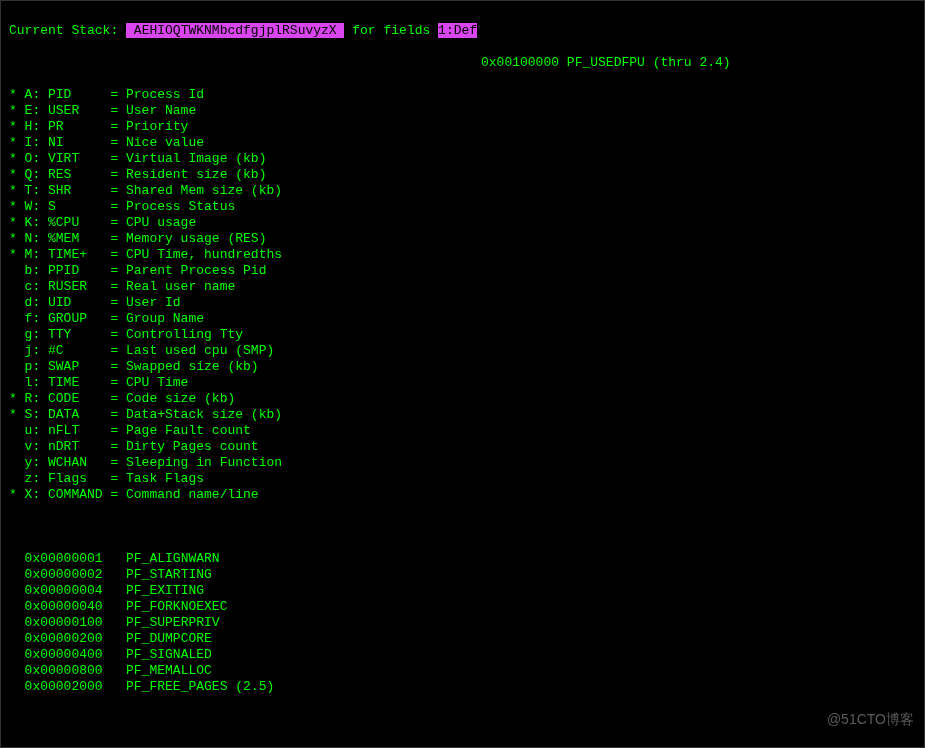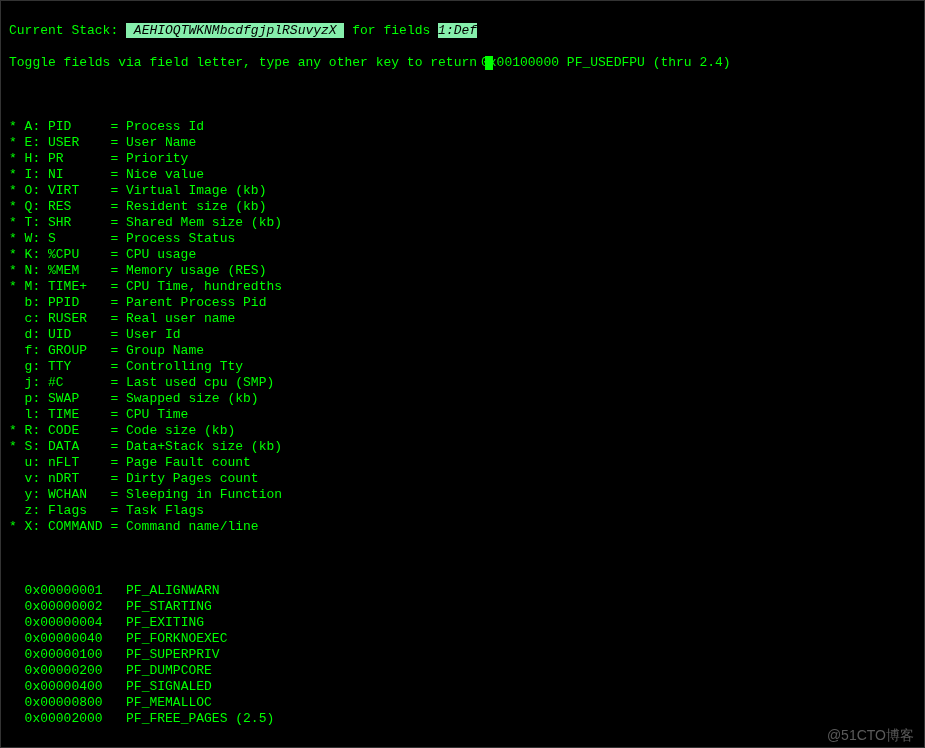--- a/index.html
+++ b/index.html
@@ -14,23 +14,22 @@
     overflow:hidden;
     position:relative;
     border:1px solid #333;
     box-sizing:border-box;
   }
   .term{
     padding:6px 8px;
     white-space:pre;
   }
   .inv{
-    background:#86efac;
+    background:#d946ef;
     color:#000;
-    font-style:italic;
   }
   .cursor{
     background:#00ff00;
     display:inline-block;
     width:8px;
     height:14px;
     vertical-align:text-bottom;
   }
   .field-row{}
   .star{width:1ch;display:inline-block}
@@ -39,33 +38,32 @@
   .eq{display:inline-block;width:2ch}
   .right-col{
     position:absolute;
     top:calc(6px + 3*16px);  
     left:480px;
   }
   .flag-hex{display:inline-block;width:11ch}
   .watermark{
     position:absolute;
     right:10px;
-    bottom:4px;
+    bottom:20px;
     color:#808080;
     font-size:14px;
     font-family:Arial,Helvetica,sans-serif;
     opacity:.7;
   }
 </style>
 </head>
 <body>
 
 <div class="term">
 <div><span>Current Stack: </span><span class="inv"> AEHIOQTWKNMbcdfgjplRSuvyzX </span><span> for fields </span><span class="inv">1:Def</span></div>
-<div><span>Toggle fields via field letter, type any other key to return </span><span class="cursor"></span></div>
 <div> </div>
 <div id="fields-list"><div class="field-row"><span class="star">*</span> <span class="letter">A</span>: <span class="col-code">PID</span><span class="eq">= </span><span>Process Id</span></div><div class="field-row"><span class="star">*</span> <span class="letter">E</span>: <span class="col-code">USER</span><span class="eq">= </span><span>User Name</span></div><div class="field-row"><span class="star">*</span> <span class="letter">H</span>: <span class="col-code">PR</span><span class="eq">= </span><span>Priority</span></div><div class="field-row"><span class="star">*</span> <span class="letter">I</span>: <span class="col-code">NI</span><span class="eq">= </span><span>Nice value</span></div><div class="field-row"><span class="star">*</span> <span class="letter">O</span>: <span class="col-code">VIRT</span><span class="eq">= </span><span>Virtual Image (kb)</span></div><div class="field-row"><span class="star">*</span> <span class="letter">Q</span>: <span class="col-code">RES</span><span class="eq">= </span><span>Resident size (kb)</span></div><div class="field-row"><span class="star">*</span> <span class="letter">T</span>: <span class="col-code">SHR</span><span class="eq">= </span><span>Shared Mem size (kb)</span></div><div class="field-row"><span class="star">*</span> <span class="letter">W</span>: <span class="col-code">S</span><span class="eq">= </span><span>Process Status</span></div><div class="field-row"><span class="star">*</span> <span class="letter">K</span>: <span class="col-code">%CPU</span><span class="eq">= </span><span>CPU usage</span></div><div class="field-row"><span class="star">*</span> <span class="letter">N</span>: <span class="col-code">%MEM</span><span class="eq">= </span><span>Memory usage (RES)</span></div><div class="field-row"><span class="star">*</span> <span class="letter">M</span>: <span class="col-code">TIME+</span><span class="eq">= </span><span>CPU Time, hundredths</span></div><div class="field-row"><span class="star"> </span> <span class="letter">b</span>: <span class="col-code">PPID</span><span class="eq">= </span><span>Parent Process Pid</span></div><div class="field-row"><span class="star"> </span> <span class="letter">c</span>: <span class="col-code">RUSER</span><span class="eq">= </span><span>Real user name</span></div><div class="field-row"><span class="star"> </span> <span class="letter">d</span>: <span class="col-code">UID</span><span class="eq">= </span><span>User Id</span></div><div class="field-row"><span class="star"> </span> <span class="letter">f</span>: <span class="col-code">GROUP</span><span class="eq">= </span><span>Group Name</span></div><div class="field-row"><span class="star"> </span> <span class="letter">g</span>: <span class="col-code">TTY</span><span class="eq">= </span><span>Controlling Tty</span></div><div class="field-row"><span class="star"> </span> <span class="letter">j</span>: <span class="col-code">#C</span><span class="eq">= </span><span>Last used cpu (SMP)</span></div><div class="field-row"><span class="star"> </span> <span class="letter">p</span>: <span class="col-code">SWAP</span><span class="eq">= </span><span>Swapped size (kb)</span></div><div class="field-row"><span class="star"> </span> <span class="letter">l</span>: <span class="col-code">TIME</span><span class="eq">= </span><span>CPU Time</span></div><div class="field-row"><span class="star">*</span> <span class="letter">R</span>: <span class="col-code">CODE</span><span class="eq">= </span><span>Code size (kb)</span></div><div class="field-row"><span class="star">*</span> <span class="letter">S</span>: <span class="col-code">DATA</span><span class="eq">= </span><span>Data+Stack size (kb)</span></div><div class="field-row"><span class="star"> </span> <span class="letter">u</span>: <span class="col-code">nFLT</span><span class="eq">= </span><span>Page Fault count</span></div><div class="field-row"><span class="star"> </span> <span class="letter">v</span>: <span class="col-code">nDRT</span><span class="eq">= </span><span>Dirty Pages count</span></div><div class="field-row"><span class="star"> </span> <span class="letter">y</span>: <span class="col-code">WCHAN</span><span class="eq">= </span><span>Sleeping in Function</span></div><div class="field-row"><span class="star"> </span> <span class="letter">z</span>: <span class="col-code">Flags</span><span class="eq">= </span><span>Task Flags <sched.h></sched.h></span></div><div class="field-row"><span class="star">*</span> <span class="letter">X</span>: <span class="col-code">COMMAND</span><span class="eq">= </span><span>Command name/line</span></div></div>
 <div> </div>
 <div id="flags-list"><div>  <span class="flag-hex">0x00000001</span>  <span>PF_ALIGNWARN</span></div><div>  <span class="flag-hex">0x00000002</span>  <span>PF_STARTING</span></div><div>  <span class="flag-hex">0x00000004</span>  <span>PF_EXITING</span></div><div>  <span class="flag-hex">0x00000040</span>  <span>PF_FORKNOEXEC</span></div><div>  <span class="flag-hex">0x00000100</span>  <span>PF_SUPERPRIV</span></div><div>  <span class="flag-hex">0x00000200</span>  <span>PF_DUMPCORE</span></div><div>  <span class="flag-hex">0x00000400</span>  <span>PF_SIGNALED</span></div><div>  <span class="flag-hex">0x00000800</span>  <span>PF_MEMALLOC</span></div><div>  <span class="flag-hex">0x00002000</span>  <span>PF_FREE_PAGES (2.5)</span></div></div>
 </div>
 
 <div class="right-col"><span>0x00100000</span>  <span>PF_USEDFPU (thru 2.4)</span></div>
 
 <div class="watermark">@51CTO博客</div>
 

